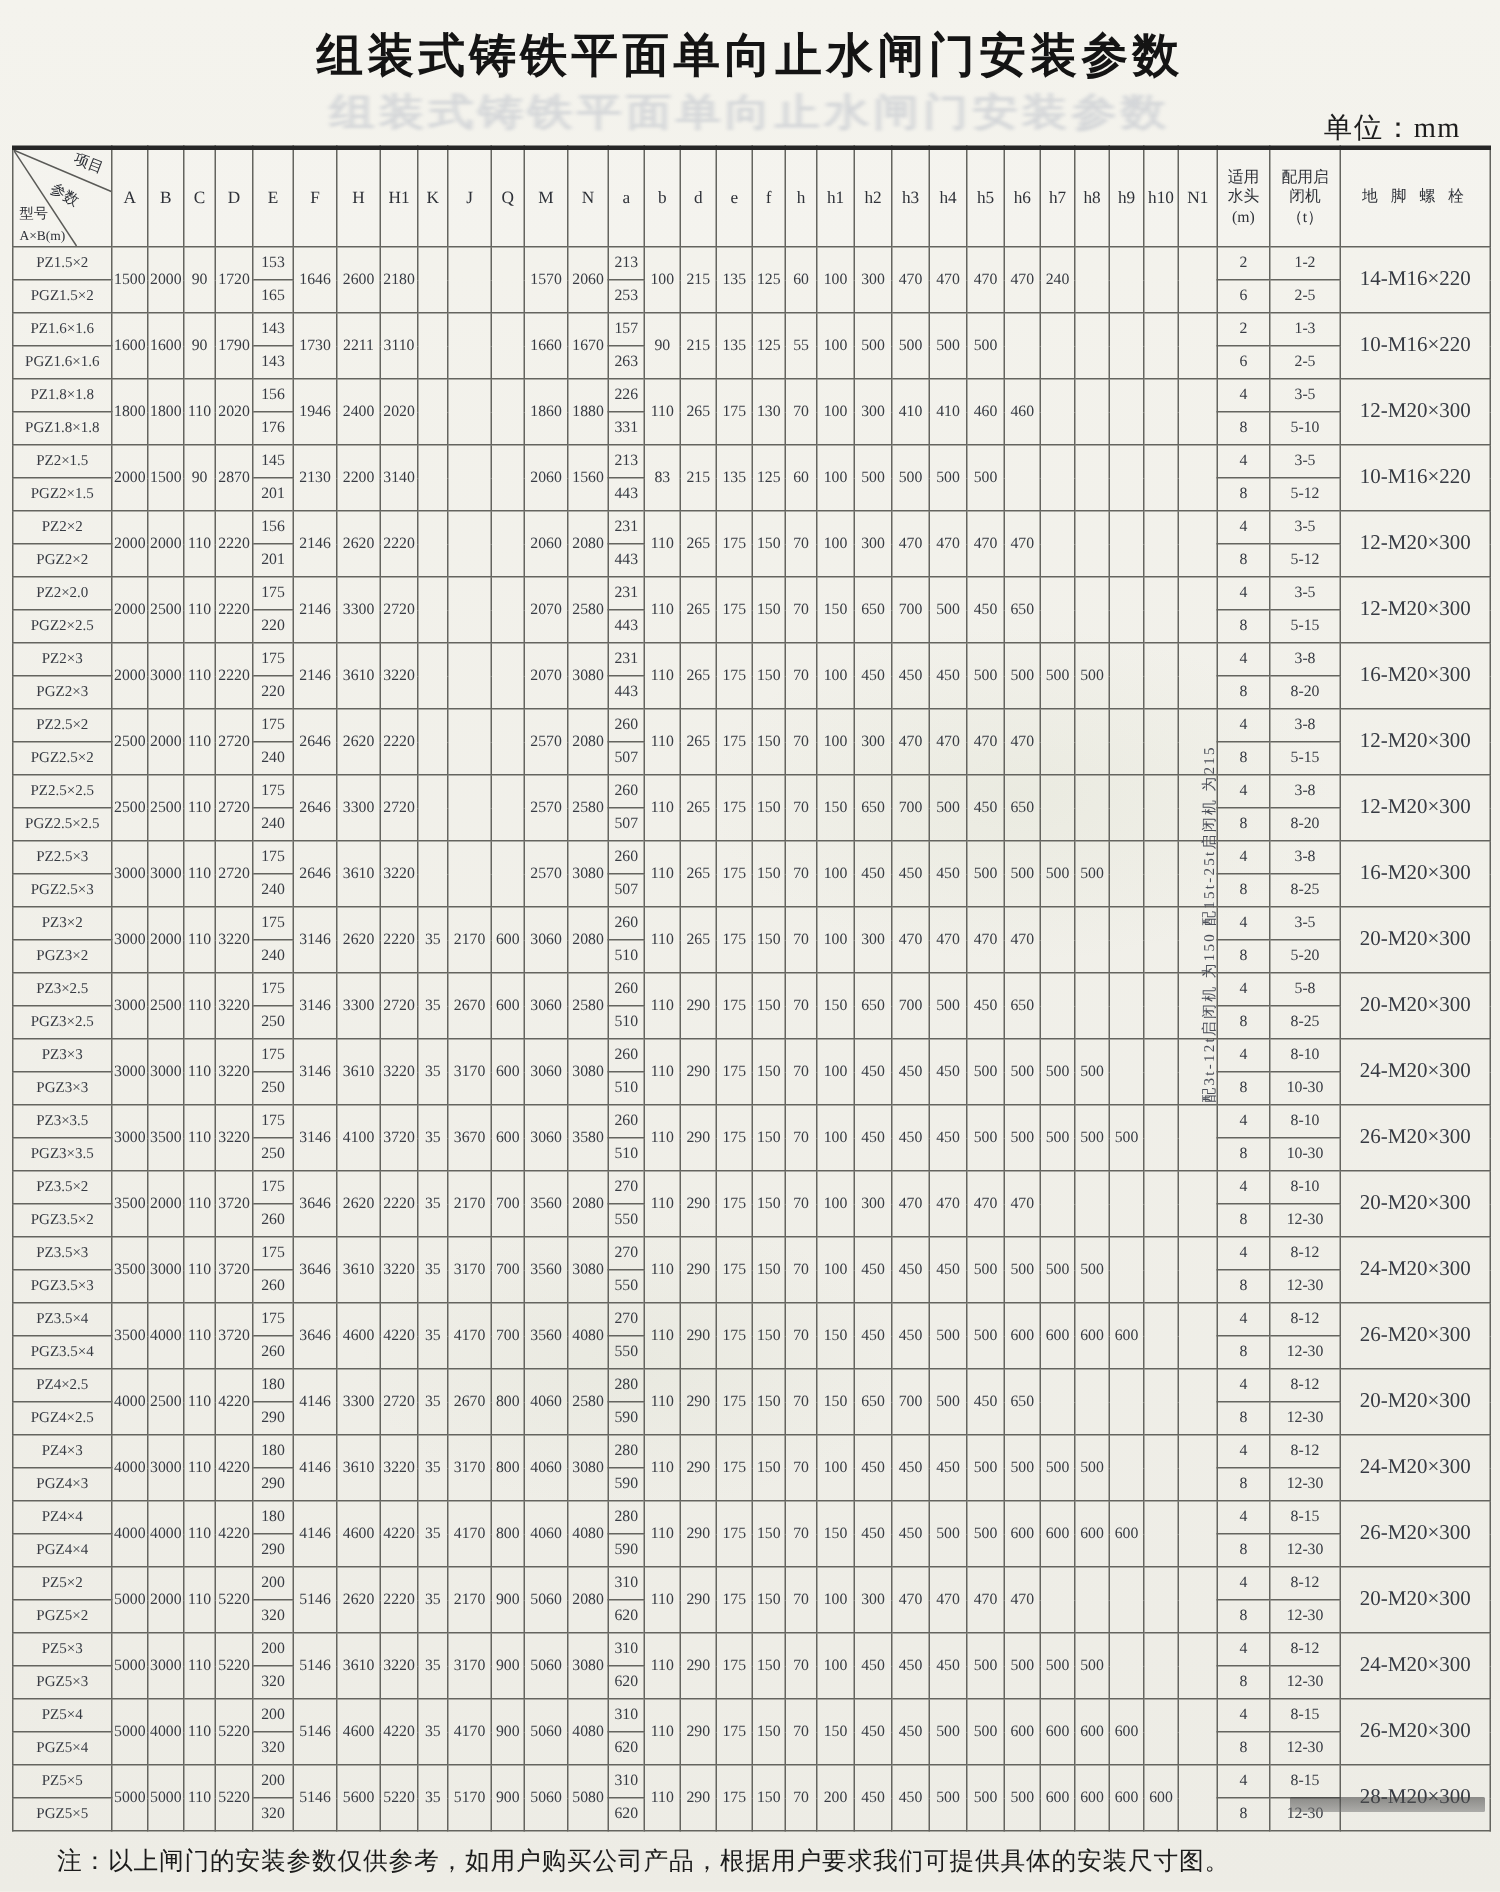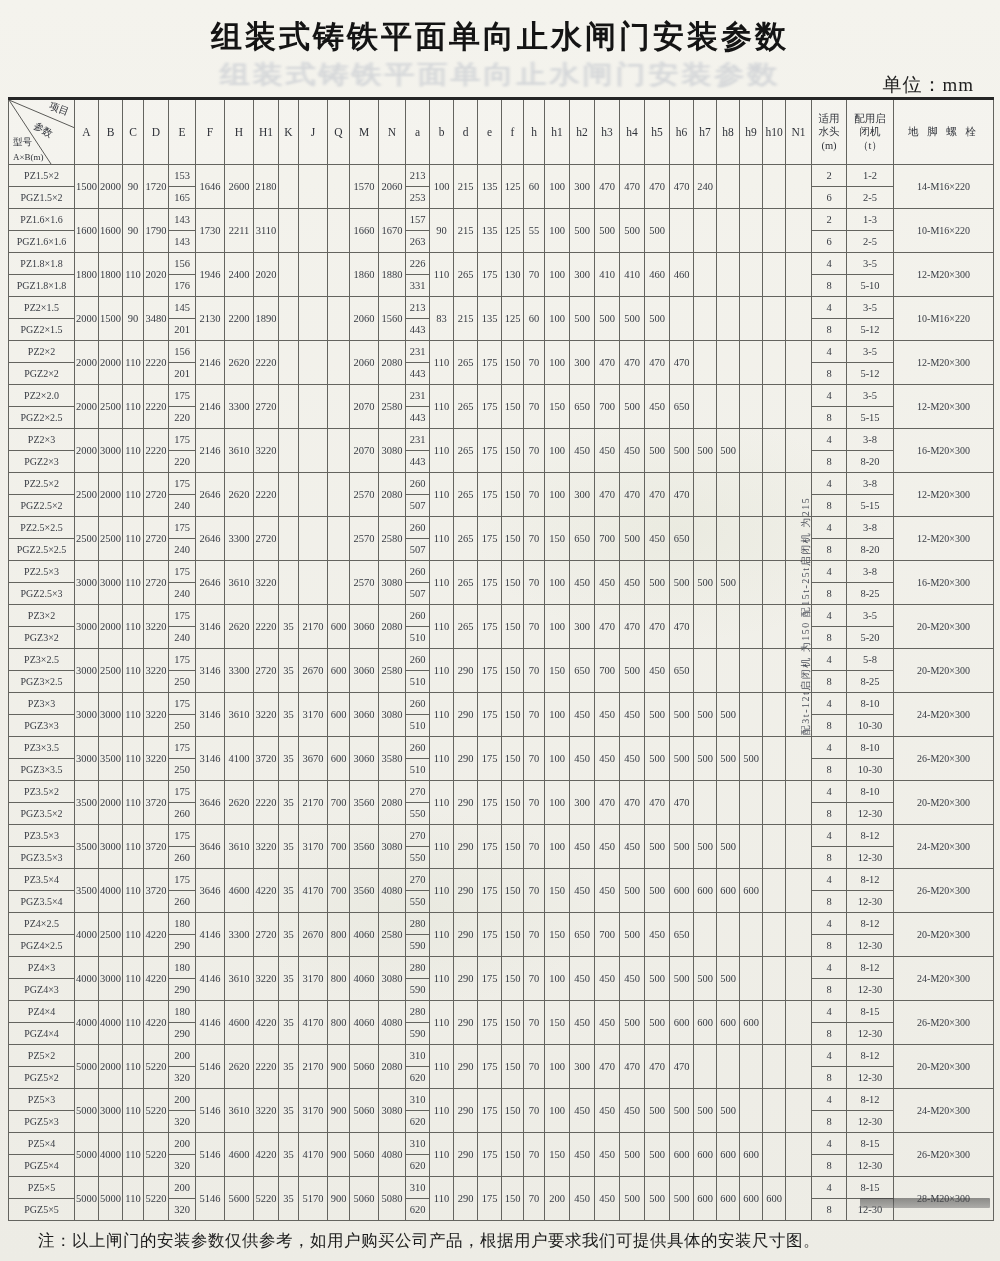--- a/index.html
+++ b/index.html
@@ -41,21 +41,21 @@
     padding:0;overflow:hidden;white-space:nowrap;
     font-weight:normal;
   }
   .params thead th{
     height:64px;font-size:11.5px;color:#2e3138;
     background:rgba(255,255,255,0.12);
   }
   .params thead th.mh{white-space:pre-line;font-size:10.5px;line-height:1.3;}
   .params tbody td{height:21px;line-height:21px;font-size:10.5px;color:#363a42;}
   .params td.model{font-size:10px;letter-spacing:0;}
-  .params td.bolt{font-size:10px;}
+  .params td.bolt{font-size:14px;}
   th.corner{position:relative;padding:0;}
   th.corner svg{position:absolute;inset:0;}
   th.corner .lbl-top{position:absolute;top:2px;right:5px;font-size:10px;transform:rotate(21deg);color:#2e3138;}
   th.corner .lbl-mid{position:absolute;top:23px;left:24px;font-size:10px;transform:rotate(31deg);color:#2e3138;}
   th.corner .lbl-model{position:absolute;bottom:15px;left:4px;font-size:9.5px;color:#2e3138;margin-top:48px;}
   th.corner .lbl-sub{position:absolute;bottom:2px;left:4px;font-size:9px;color:#2e3138;font-family:Liberation Serif, serif;}
   .n1-note{
     position:absolute;left:628px;top:608px;width:358px;height:16px;
     transform:rotate(-90deg);
     font-size:10px;letter-spacing:1.5px;color:#4a4e58;
@@ -293,25 +293,25 @@
           <td>176</td>
           <td>331</td>
           <td>8</td>
           <td>5-10</td>
         </tr>
         <tr>
           <td class="model">PZ2×1.5</td>
           <td rowspan="2">2000</td>
           <td rowspan="2">1500</td>
           <td rowspan="2">90</td>
-          <td rowspan="2">3480</td>
+          <td rowspan="2">2870</td>
           <td>145</td>
           <td rowspan="2">2130</td>
           <td rowspan="2">2200</td>
-          <td rowspan="2">1890</td>
+          <td rowspan="2">3140</td>
           <td rowspan="2"></td>
           <td rowspan="2"></td>
           <td rowspan="2"></td>
           <td rowspan="2">2060</td>
           <td rowspan="2">1560</td>
           <td>213</td>
           <td rowspan="2">83</td>
           <td rowspan="2">215</td>
           <td rowspan="2">135</td>
           <td rowspan="2">125</td>

